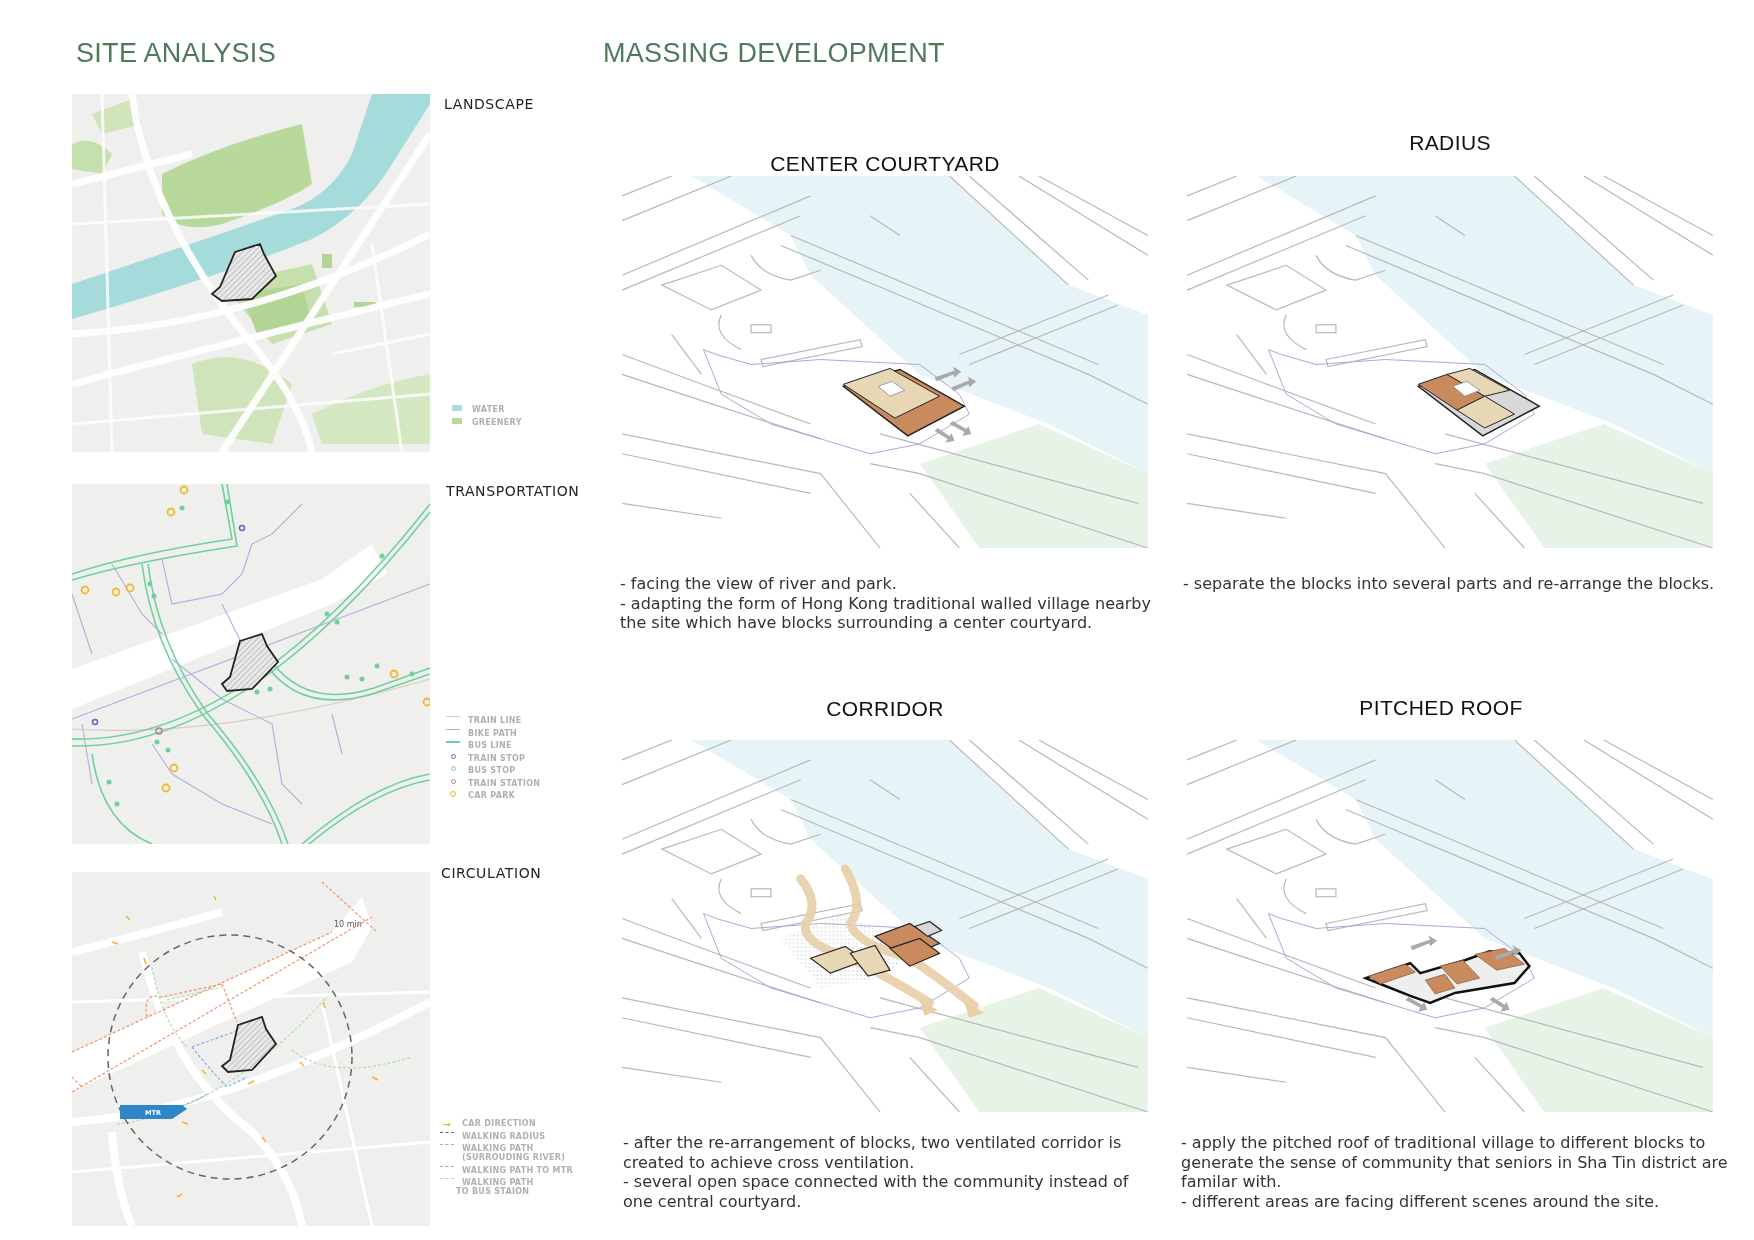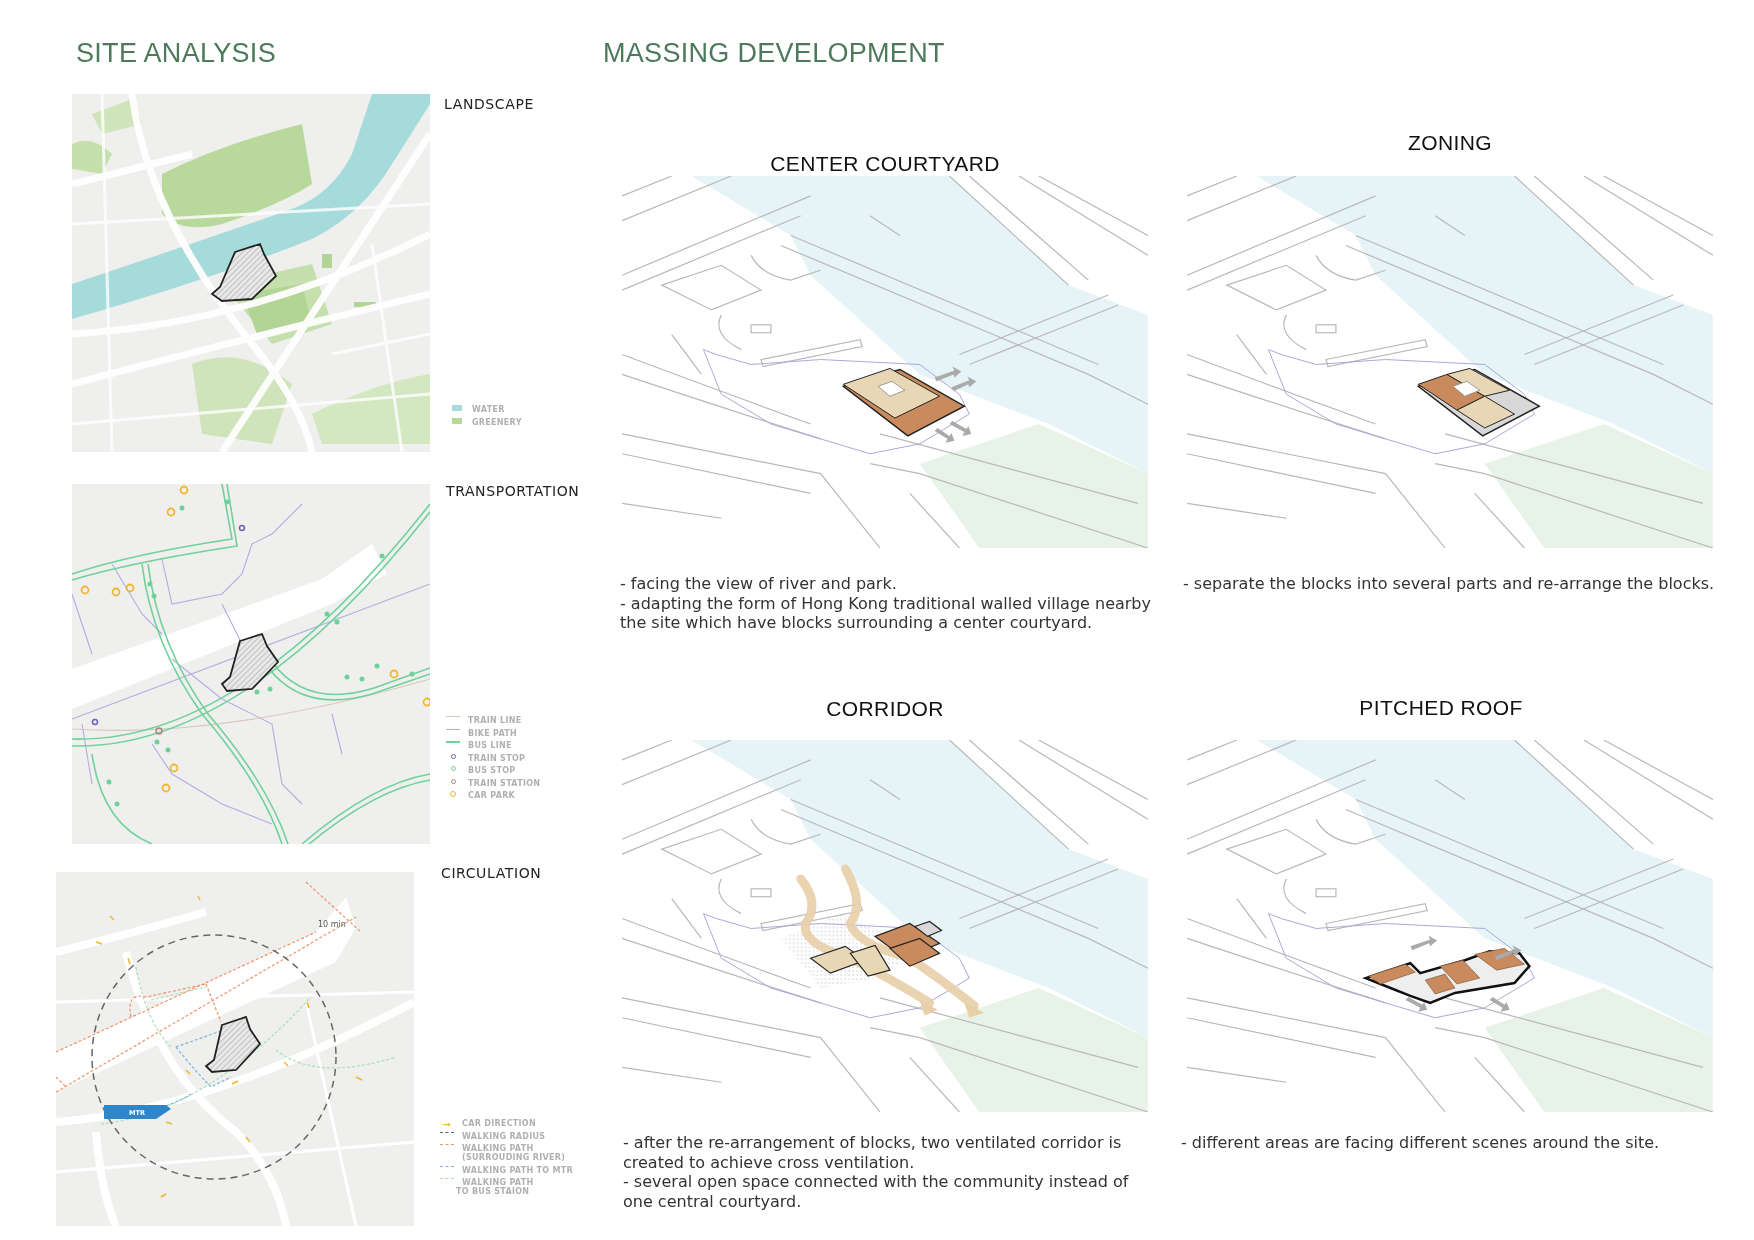--- a/index.html
+++ b/index.html
@@ -201,21 +201,21 @@
     <span>TRAIN STATION</span>
   </div>
   <div class="legend-row">
     <span class="legend-sw">
         <span style="display:block;width:6px;height:6px;border-radius:50%;border:1.5px solid #f2b631;"></span>
       </span>
     <span>CAR PARK</span>
   </div>
 </div>
 
-<div class="map" style="left:56px; top:872px; width:358px; height:354px;">
+<div class="map" style="left:72px; top:872px; width:358px; height:354px;">
   <svg viewBox="0 0 358 354">
     <rect width="358" height="354" fill="#efefed"></rect>
 
     <path d="M0 180 L260 60 L290 25 L300 55 L280 90 L0 220 Z" fill="#ffffff"></path>
     <g stroke="#ffffff" stroke-width="8" fill="none">
       <path d="M70 80 Q100 200 180 260 Q220 300 230 354"></path>
       <path d="M0 250 Q150 240 358 130"></path>
       <path d="M0 80 Q80 60 150 40"></path>
       <path d="M40 260 Q45 320 60 354"></path>
     </g>
@@ -311,21 +311,21 @@
     <span>WALKING PATH</span>
   </div>
   <div class="legend-row" style="padding-left:16px;">
     <span>TO BUS STAION</span>
   </div>
 </div>
 
 <div class="abs section-title" style="left:603px; top:38px;">MASSING DEVELOPMENT</div>
 
 <div class="panel-title" style="left:620px; top:132px; width:530px;margin-top:20px;">CENTER COURTYARD</div>
-<div class="panel-title" style="left:1185px; top:131px; width:530px;">ZONING</div>
+<div class="panel-title" style="left:1185px; top:131px; width:530px;">RADIUS</div>
 <div class="panel-title" style="left:620px; top:697px; width:530px;">CORRIDOR</div>
 <div class="panel-title" style="left:1176px; top:696px; width:530px;">PITCHED ROOF</div>
 
 <svg width="0" height="0" style="position:absolute">
   <defs>
     <g id="basemap">
       <rect width="530" height="375" fill="#ffffff"></rect>
       <path d="M70 0 L330 0 L450 110 L530 140 L530 300 L430 250 L300 200 L190 100 L170 60 Z" fill="#e6f4f8"></path>
       <path d="M300 290 L420 250 L530 300 L530 375 L360 375 Z" fill="#e8f3e8"></path>
       <g stroke="#b8b8b8" stroke-width="1.2" fill="none">
@@ -443,14 +443,15 @@
   <p>- adapting the form of Hong Kong traditional walled village nearby the site which have blocks surrounding a center courtyard.</p>
 </div>
 <div class="desc" style="left:1183px; top:574px; width:560px;">
   <p>- separate the blocks into several parts and re-arrange the blocks.</p>
 </div>
 <div class="desc" style="left:623px; top:1133px; width:535px;">
   <p>- after the re-arrangement of blocks, two ventilated corridor is created to achieve cross ventilation.</p>
   <p>- several open space connected with the community instead of one central courtyard.</p>
 </div>
 <div class="desc" style="left:1181px; top:1133px; width:565px;">
+  <p>- apply the pitched roof of traditional village to different blocks to generate the sense of community that seniors in Sha Tin district are familar with.</p>
   <p>- different areas are facing different scenes around the site.</p>
 </div>
 
 </body></html>

